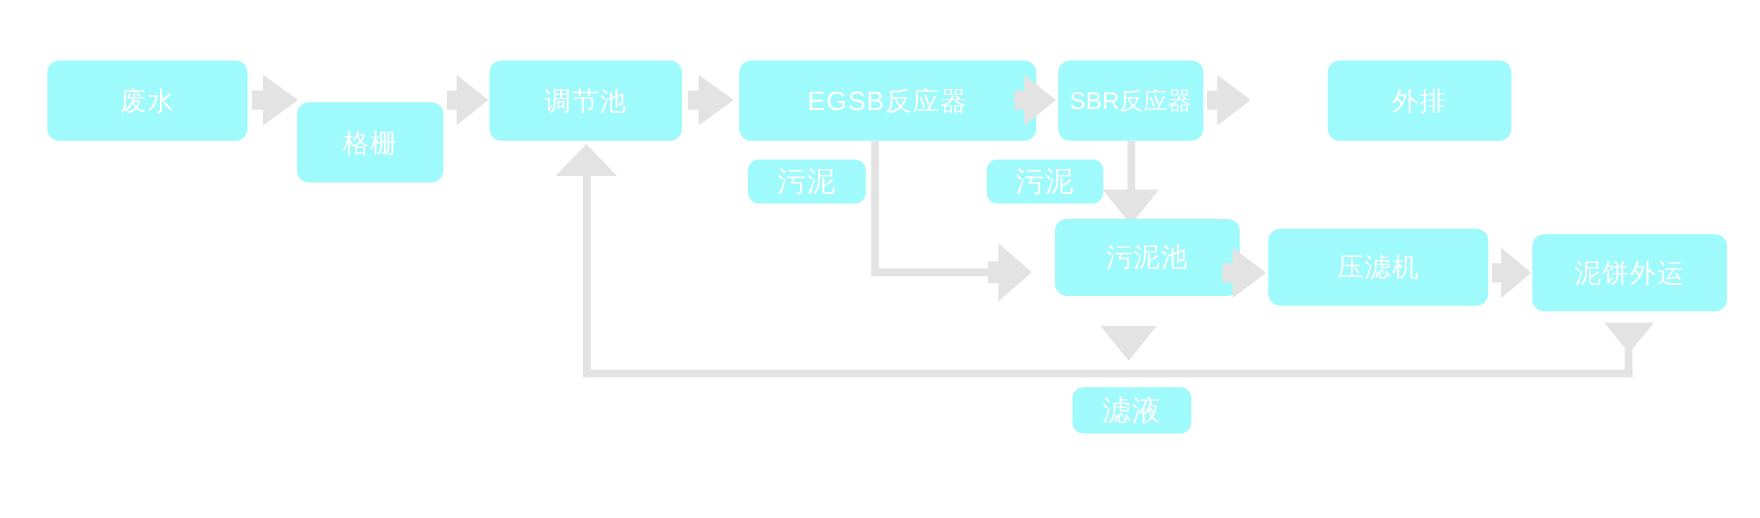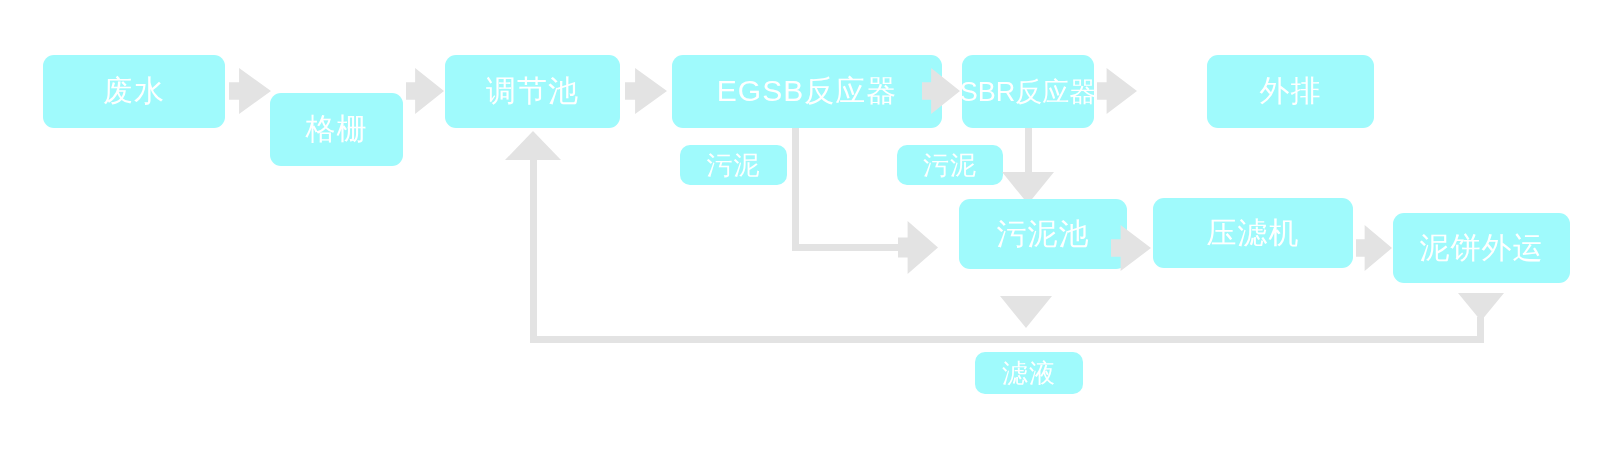--- a/index.html
+++ b/index.html
@@ -22,27 +22,27 @@
     overflow: hidden;
   }
   .node {
     position: absolute;
     background: var(--node-fill);
     color: var(--node-text);
     border-radius: 11px;
     display: flex;
     align-items: center;
     justify-content: center;
-    font-size: 30px;
+    font-size: 24px;
     letter-spacing: 1px;
     white-space: nowrap;
     height: 73px;
   }
   .node.row2 { height: 70px; }
-  .node.small { font-size: 27px; letter-spacing: 0; }
+  .node.small { font-size: 22px; letter-spacing: 0; }
   .label-node {
     position: absolute;
     background: var(--node-fill);
     color: var(--node-text);
     border-radius: 10px;
     display: flex;
     align-items: center;
     justify-content: center;
     font-size: 26px;
     letter-spacing: 1px;
@@ -103,21 +103,21 @@
   <div class="conn" style="left:792px; top:244px; width:108px; height:7px;"></div>
   <div class="arrow-right" style="left:898px; top:221px; width:40px; height:53px;"></div>
 
   <div class="conn" style="left:1025px; top:128px; width:7px; height:46px;"></div>
   <div class="tri-down" style="left:1002px; top:172px; width:52px; height:32px;"></div>
 
   <div class="node row2" style="left:939px; top:199px; width:168px;margin-left:20px;">污泥池</div>
 
   <div class="arrow-right" style="left:1111px; top:225px; width:40px; height:46px;"></div>
 
-  <div class="node row2" style="left:1153px; top:198px; width:200px;">压滤机</div>
+  <div class="node row2" style="left:1153px; top:208px; width:200px;">压滤机</div>
 
   <div class="arrow-right" style="left:1356px; top:225px; width:36px; height:46px;"></div>
 
   <div class="node row2" style="left:1393px; top:213px; width:177px;">泥饼外运</div>
 
   <div class="tri-down" style="left:1000px; top:296px; width:52px; height:32px;"></div>
 
   <div class="tri-down" style="left:1458px; top:293px; width:46px; height:28px;"></div>
   <div class="conn" style="left:1477px; top:317px; width:7px; height:26px;"></div>
 

